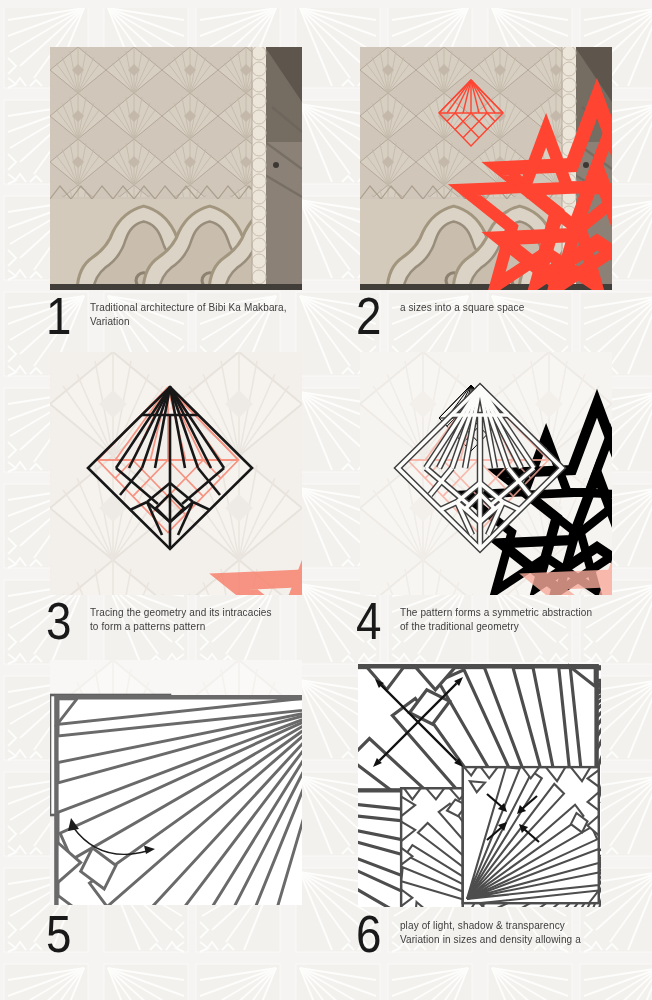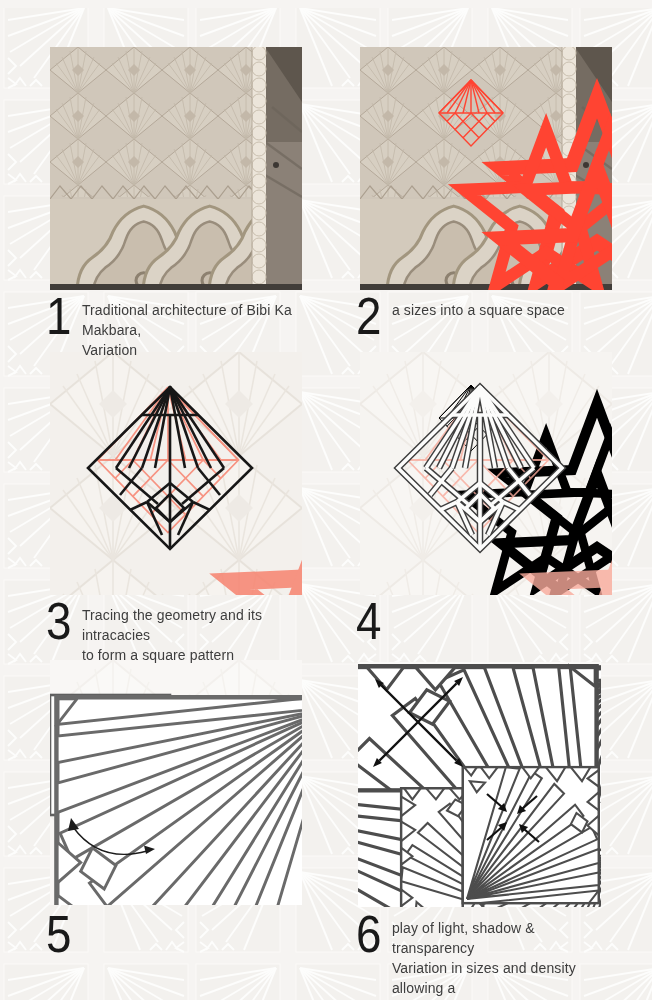--- a/index.html
+++ b/index.html
@@ -21,21 +21,21 @@
   .c1{left:46px;top:294px;}
   .c2{left:356px;top:294px;}
   .c3{left:46px;top:599px;}
   .c4{left:356px;top:599px;}
   .c5{left:46px;top:912px;}
   .c6{left:356px;top:912px;}
   .cap-num{
     font-size:52px;line-height:0.86;color:#191919;font-weight:400;
     transform:scaleX(.88);transform-origin:left top;letter-spacing:-2px;
   }
-  .cap-text{font-size:14px;color:#3d3d3d;line-height:1.42;padding-top:7px;letter-spacing:.12px;}
+  .cap-text{font-size:10px;color:#3d3d3d;line-height:1.42;padding-top:7px;letter-spacing:.12px;margin-left:8px;}
 </style>
 </head>
 <body>
 
 <svg width="0" height="0" style="position:absolute" aria-hidden="true">
   <defs>
 
     <pattern id="muq" width="56" height="46" patternUnits="userSpaceOnUse">
       <rect width="56" height="46" fill="#d0c7ba"></rect>
       <path d="M28,0 L56,23 L28,46 L0,23 Z" fill="#d7cfc2" stroke="#b4a899" stroke-width="1"></path>
@@ -368,25 +368,29 @@
   <div class="cap c2">
     <div class="cap-num">2</div>
     <div class="cap-text">
       <div>a sizes into a square space</div>
     </div>
   </div>
   <div class="cap c3">
     <div class="cap-num">3</div>
     <div class="cap-text">
       <div>Tracing the geometry and its intracacies</div>
-      <div>to form a square pattern</div>
+      <div>to form a patterns pattern</div>
     </div>
   </div>
   <div class="cap c4">
     <div class="cap-num">4</div>
+    <div class="cap-text">
+      <div>The pattern forms a symmetric abstraction</div>
+      <div>of the traditional geometry</div>
+    </div>
   </div>
   <div class="cap c5">
     <div class="cap-num">5</div>
   </div>
   <div class="cap c6">
     <div class="cap-num">6</div>
     <div class="cap-text">
       <div>play of light, shadow &amp; transparency</div>
       <div>Variation in sizes and density allowing a</div>
     </div>

